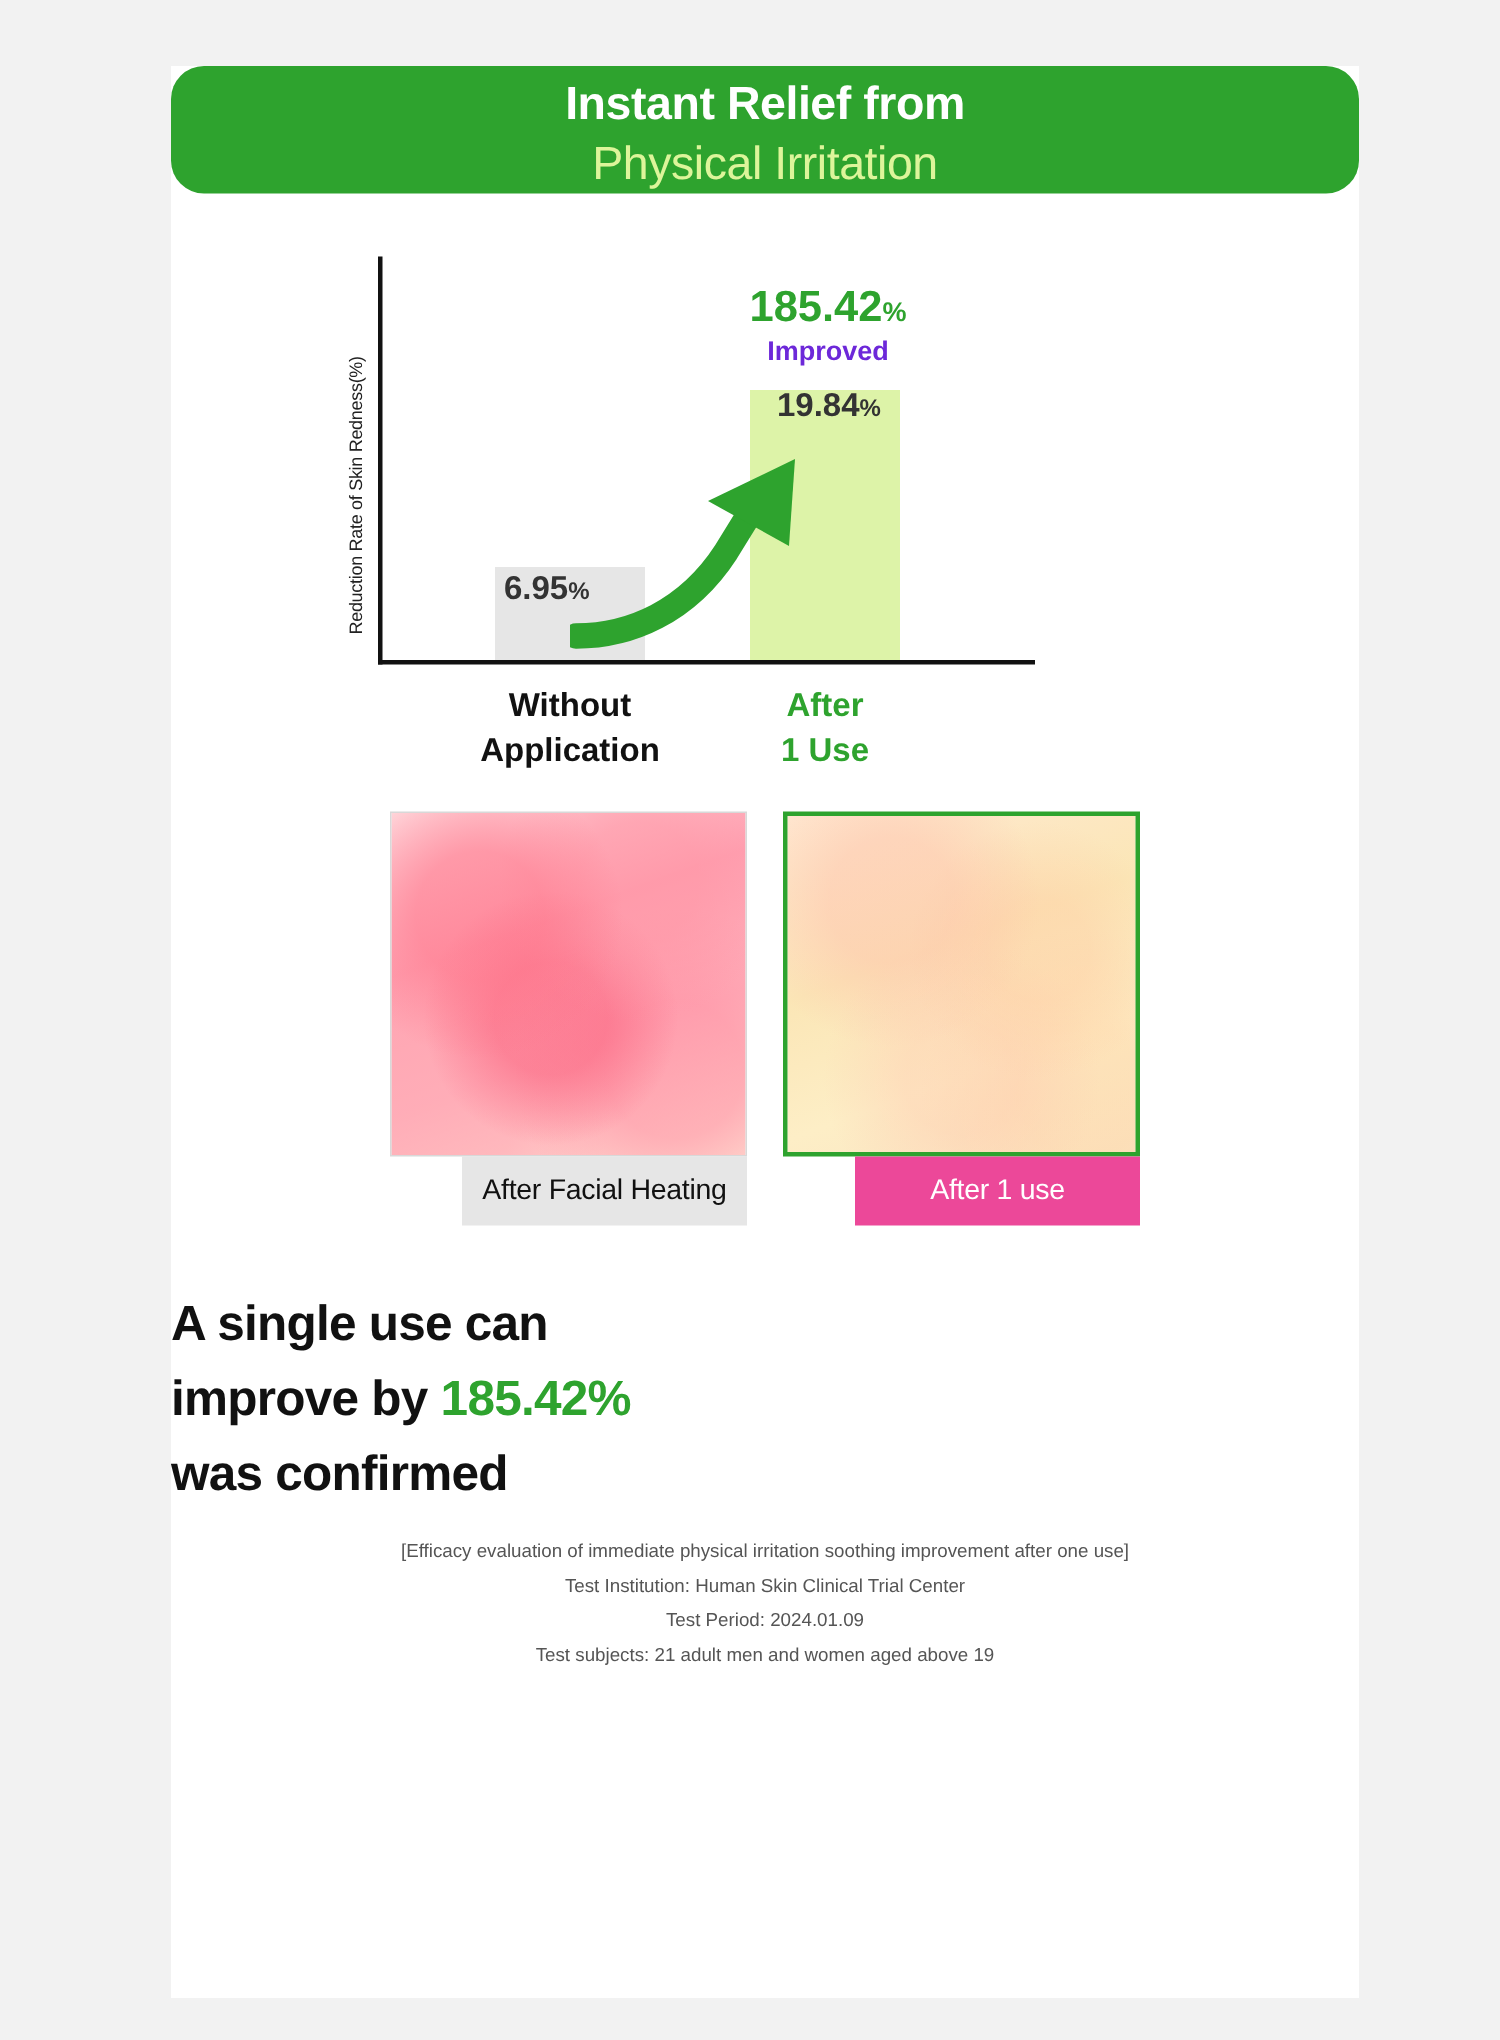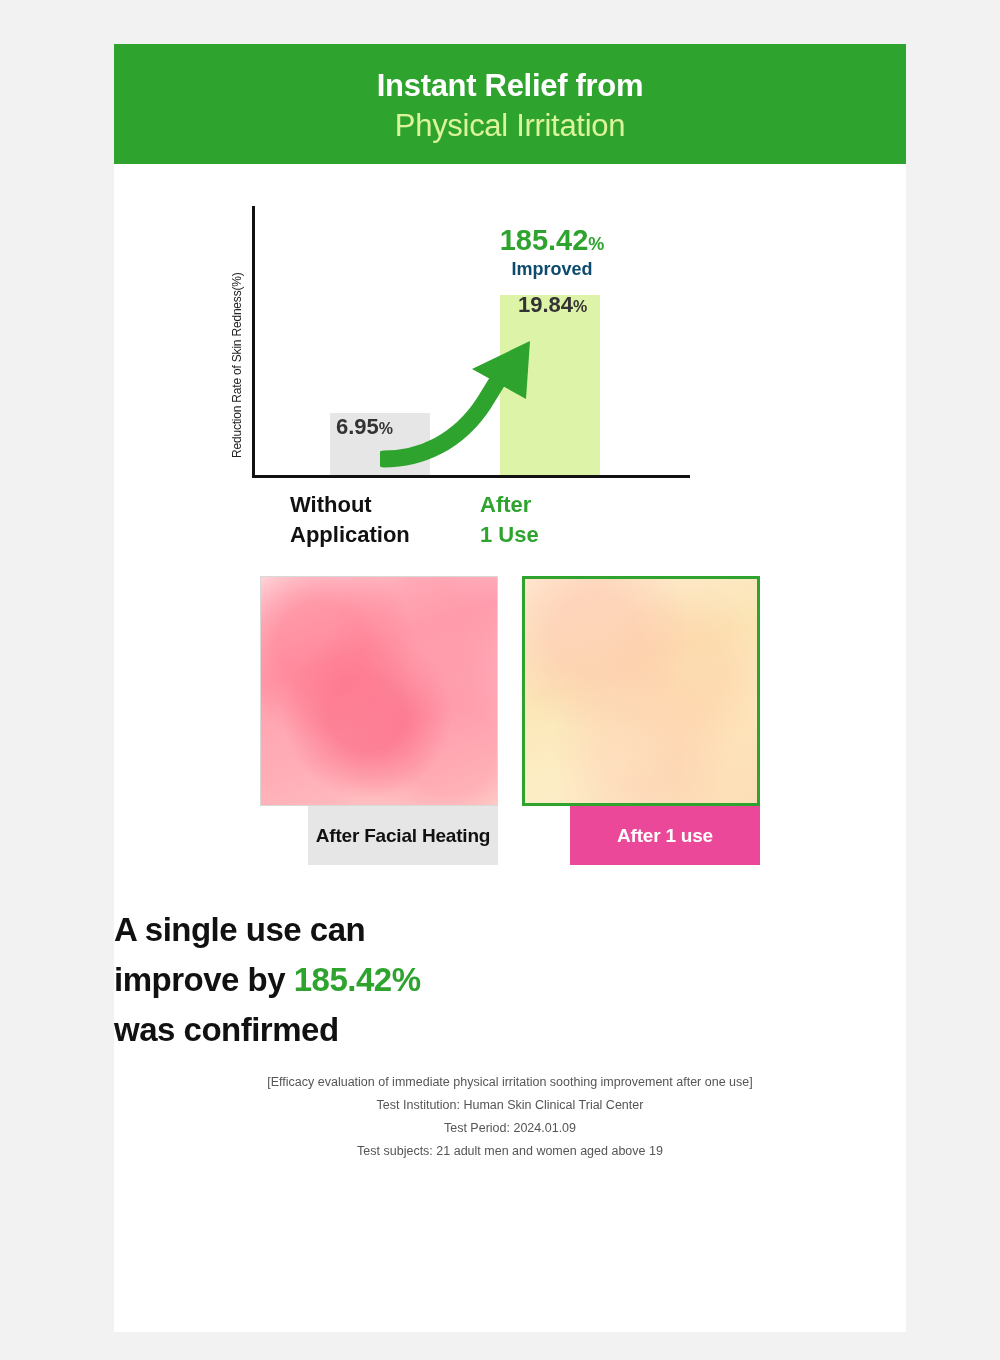--- a/index.html
+++ b/index.html
@@ -19,28 +19,29 @@
     position: absolute;
     left: 114px;
     top: 44px;
     width: 792px;
     height: 1288px;
     background: #ffffff;
   }
 
   
   .header {
-    height: 120px;
+    height: 85px;
     background: #2ea32e;
     display: flex;
     flex-direction: column;
     align-items: center;
     justify-content: center;
     padding-top: 4px;
     box-sizing: border-box;
+    border-radius: 22px;
   }
   .header-line1 {
     color: #ffffff;
     font-size: 31px;
     font-weight: bold;
     letter-spacing: -0.3px;
     line-height: 40px;
   }
   .header-line2 {
     color: #ddf59a;
@@ -174,36 +175,36 @@
   .improve-num {
     color: #2ea32e;
     font-size: 29px;
     font-weight: bold;
     white-space: nowrap;
   }
   .improve-num .pct {
     font-size: 18px;
   }
   .improve-label {
-    color: #0c4a6e;
+    color: #6d28d9;
     font-size: 18px;
     font-weight: bold;
     margin-top: 2px;
   }
   .arrow-svg {
     position: absolute;
     left: 150px;
     bottom: 85px;
     width: 200px;
     height: 140px;
   }
   .x-label {
     position: absolute;
     top: 292px;
-    text-align: left;
+    text-align: center;
     font-size: 22px;
     font-weight: bold;
     line-height: 30px;
   }
   .x-left {
     left: 60px;
     width: 180px;
     color: #111;
   }
   .x-right {
@@ -239,26 +240,26 @@
   .photo-after {
     border: 3px solid #2ea32e;
     background:
       radial-gradient(circle at 30% 25%, rgba(255,190,170,0.45) 0 18%, rgba(255,255,255,0) 42%),
       radial-gradient(circle at 72% 40%, rgba(255,205,165,0.45) 0 16%, rgba(255,255,255,0) 40%),
       radial-gradient(circle at 50% 78%, rgba(255,200,175,0.4) 0 18%, rgba(255,255,255,0) 44%),
       radial-gradient(circle at 85% 82%, rgba(255,215,170,0.45) 0 16%, rgba(255,255,255,0) 40%),
       linear-gradient(160deg, #ffe9d2 0%, #fbe6b6 40%, #fdeec6 70%, #fae3c2 100%);
   }
   .caption {
-    height: 59px;
+    height: 46px;
     display: flex;
     align-items: center;
     justify-content: center;
     font-size: 19px;
-    font-weight: bold;
+    font-weight: normal;
     letter-spacing: -0.2px;
     margin-left: 48px;
   }
   .cap-before {
     background: #e6e6e6;
     color: #111;
   }
   .cap-after {
     background: #ec4899;
     color: #ffffff;

